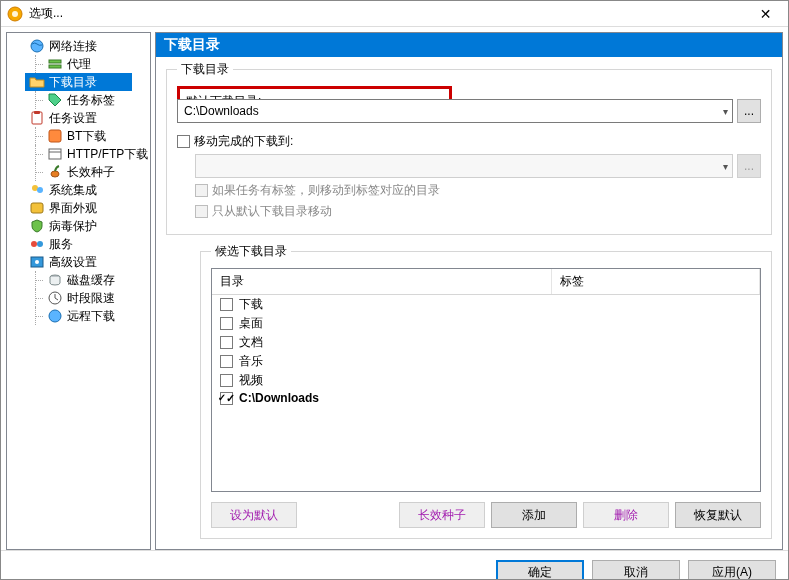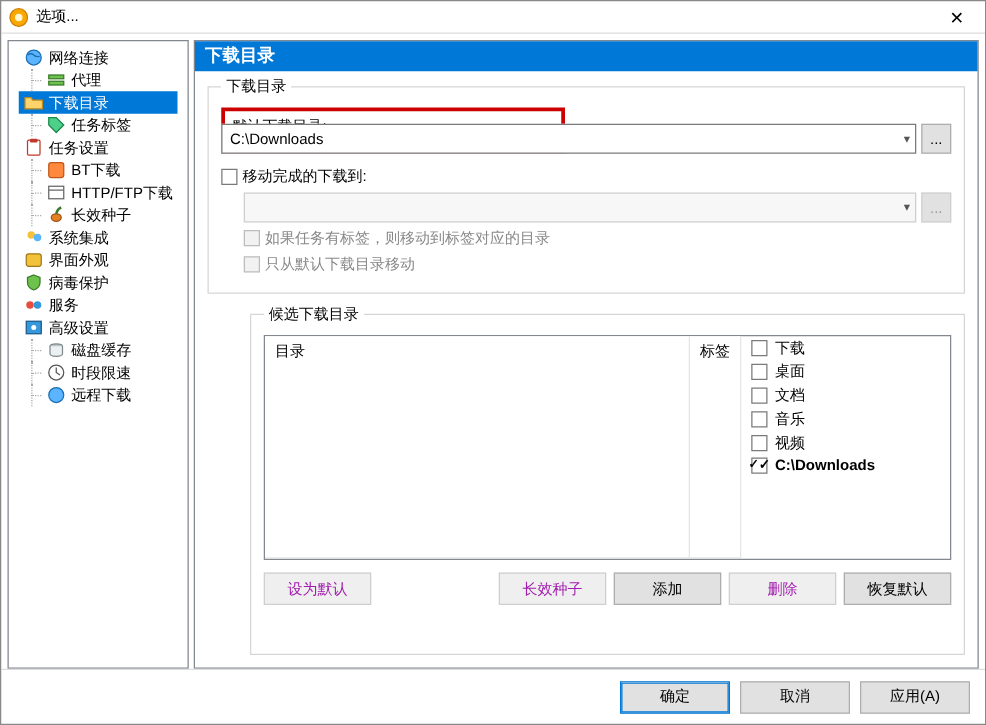--- a/index.html
+++ b/index.html
@@ -38,21 +38,21 @@
   }
   .content-row {
     flex: 1; display: flex; padding: 5px 5px 0 5px; gap: 4px; min-height: 0;
   }
 
   
   .sidebar {
     width: 145px;
     border: 1px solid #828790;
     background: #fff;
-    padding: 4px 8px;
+    padding: 4px 18px;
     overflow: auto;
   }
   .tree-item {
     display: flex; align-items: center;
     height: 18px;
     padding-left: 4px;
     white-space: nowrap;
     cursor: default;
   }
   .tree-item.child { padding-left: 22px; position: relative; }
@@ -126,23 +126,23 @@
 
   .chk-row { display: flex; align-items: center; gap: 4px; margin: 4px 0 4px 0; }
   .chk-row.disabled { color: #888; }
   .chkbox { width: 13px; height: 13px; border: 1px solid #7a7a7a; background: #fff; flex: none; display:flex; align-items:center; justify-content:center; font-size:10px; line-height:1;}
   .chkbox.disabled { border-color: #bdbdbd; background: #f2f2f2; }
   .sub-indent { margin-left: 18px; }
 
   
   .list-wrap {
     border: 1px solid #828790;
-    height: 180px;
+    height: 224px;
     background: #fff;
-    display: flex; flex-direction: row;
+    display: flex; flex-direction: column;
   }
   .list-header {
     display: flex; border-bottom: 1px solid #d6d6d6;
     font-size: 12px;
     background: #fff;
   }
   .list-header .col {
     padding: 4px 8px;
     border-right: 1px solid #e5e5e5;
   }

